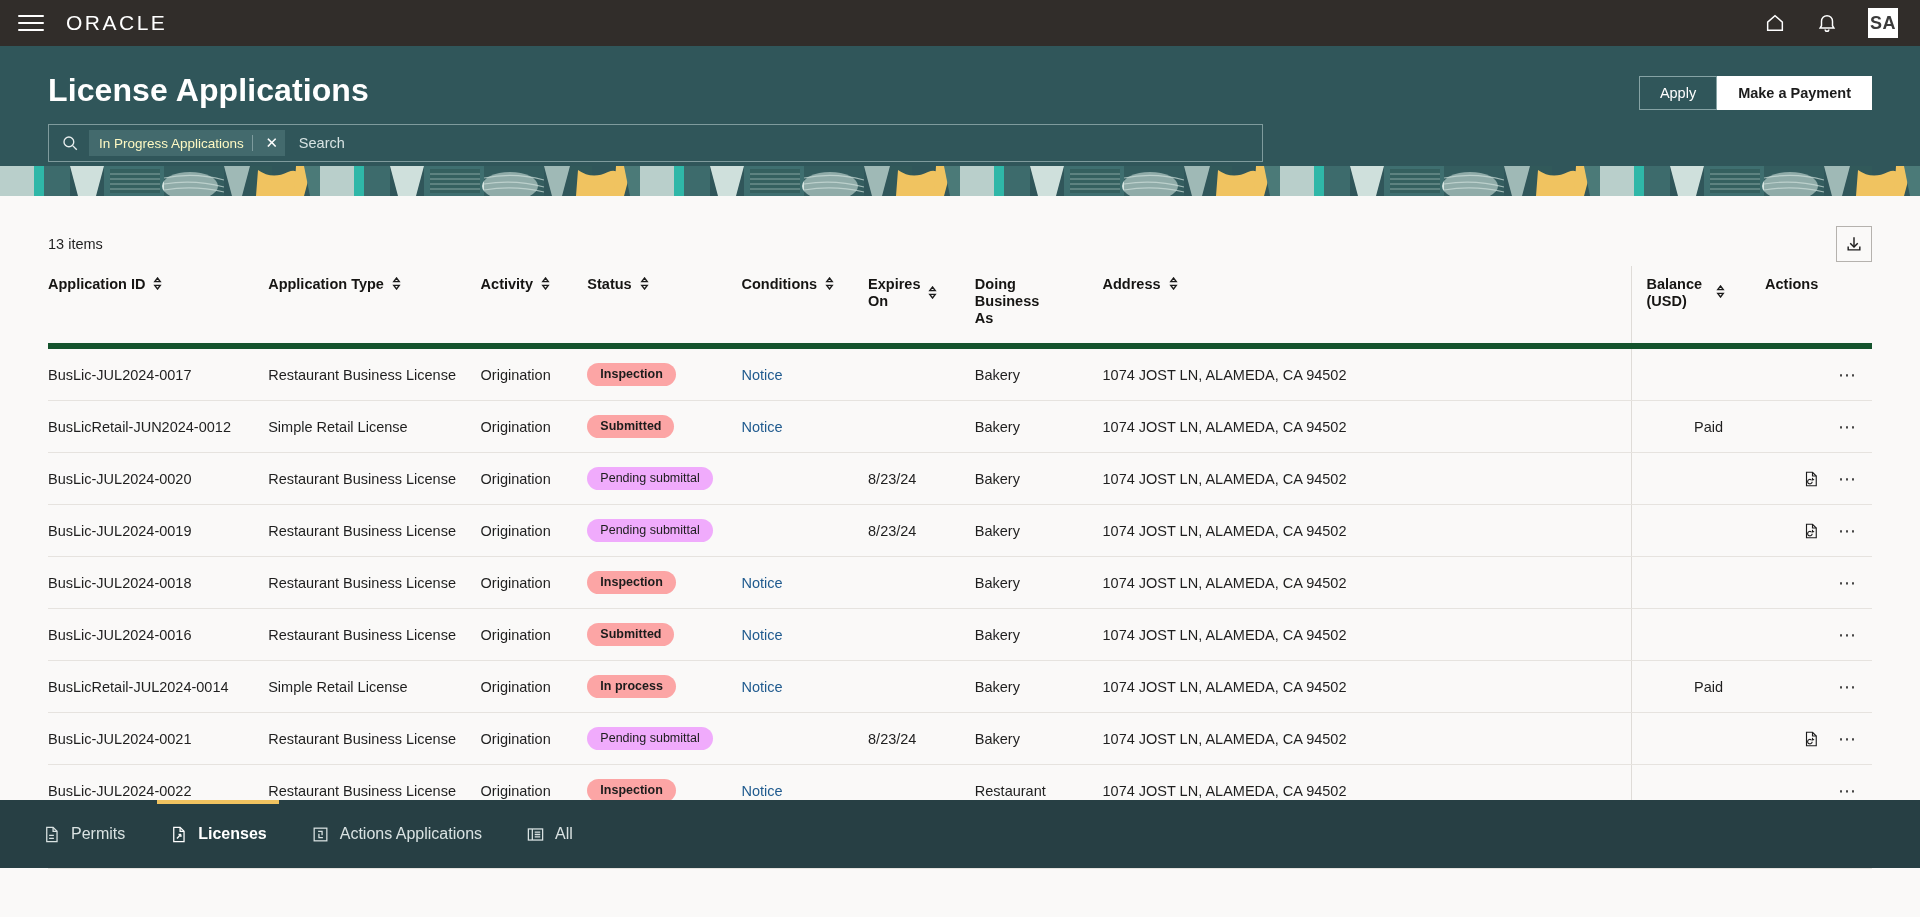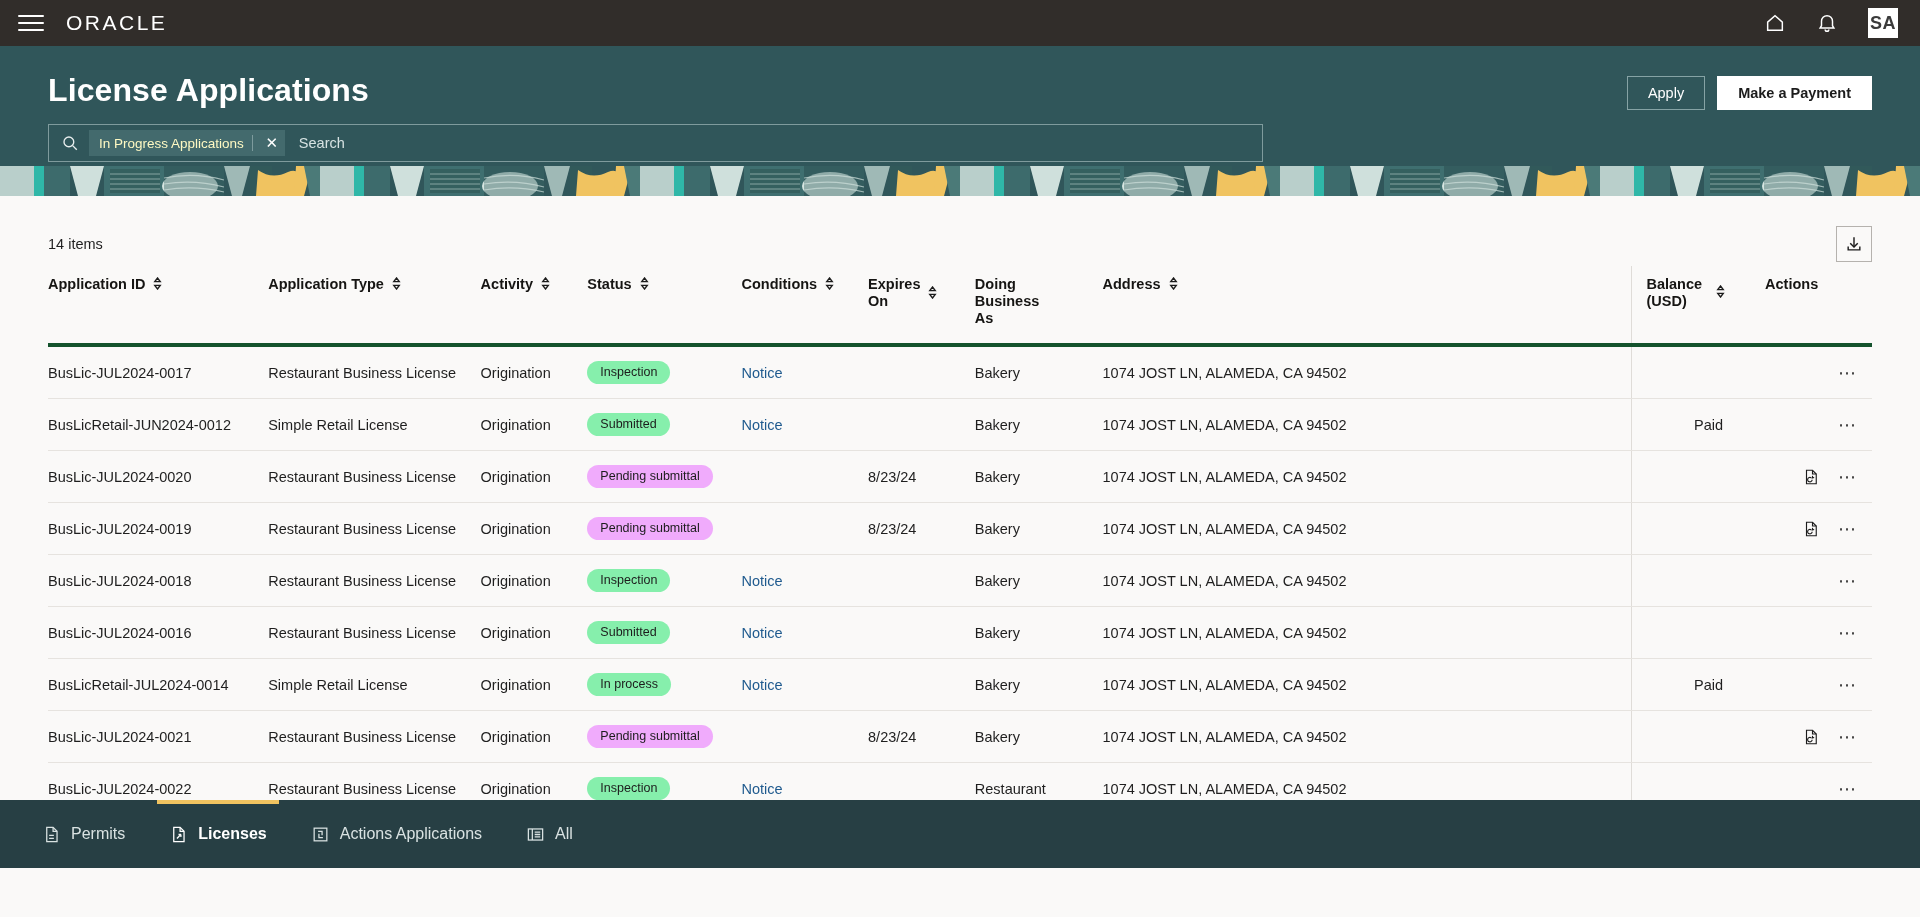--- a/index.html
+++ b/index.html
@@ -54,21 +54,21 @@
     padding: 0 48px;
   }
   #hero-inner { display: flex; align-items: flex-start; padding-top: 24px; }
   #page-title {
     color: #ffffff;
     font-size: 32px;
     font-weight: 700;
     letter-spacing: .1px;
     line-height: 40px;
   }
-  #hero-actions { margin-left: auto; display: flex; gap: 12px; padding-top: 6px; }
+  #hero-actions { margin-left: auto; display: flex; padding-top: 6px; }
   .btn {
     height: 34px; padding: 0 20px;
     font-size: 14.5px; font-weight: 700;
     display: flex; align-items: center; justify-content: center;
     cursor: pointer; border: 1px solid transparent;
   }
   .btn-outline { background: transparent; color: #fff; border-color: #86a3a5; font-weight: 400; }
   .btn-solid { background: #fff; color: #1c1c1c; }
 
   
@@ -123,21 +123,21 @@
   }
   #download-btn svg { stroke: #1c1c1c; fill: none; stroke-width: 1.7; }
 
   
   table { width: 100%; border-collapse: collapse; table-layout: fixed; }
   thead th {
     text-align: left;
     font-size: 14.5px; font-weight: 700; color: #161513;
     padding: 10px 0 16px 0;
     vertical-align: top;
-    border-bottom: 4px solid #14532d;
+    border-bottom: 6px solid #14532d;
   }
   th .th-in { display: flex; align-items: flex-start; gap: 7px; }
   th .th-txt { line-height: 17px; }
   .sort-icon { flex: none; margin-top: 1px; }
   .sort-icon svg { stroke: #1c1c1c; fill: none; stroke-width: 1.5; }
 
   tbody td {
     font-size: 14.5px; color: #1f1f1f;
     padding: 14px 0;
     border-bottom: 1px solid #e6e3df;
@@ -145,21 +145,21 @@
     white-space: nowrap; overflow: hidden; text-overflow: ellipsis;
   }
   .chip {
     display: inline-block;
     padding: 4px 13px;
     border-radius: 12px;
     font-size: 12.5px;
     line-height: 15px;
     color: #1c1c1c;
   }
-  .chip-blue { background: #86efac; }
+  .chip-blue { background: #fca5a5; font-weight: bold; }
   .chip-pink { background: #f0abfc; }
   .link { color: #1f5a8e; cursor: pointer; }
   .cell-balance { text-align: right; padding-right: 30px !important; }
   .col-sep { border-left: 1px solid #dfdcd8; }
   .cell-actions { text-align: right; padding-right: 14px !important; }
   .act-wrap { display: flex; align-items: center; justify-content: flex-end; gap: 18px; }
   .resume-icon { display: inline-flex; cursor: pointer; }
   .resume-icon svg { stroke: #1c1c1c; fill: none; stroke-width: 1.5; }
   .kebab { letter-spacing: 2px; font-size: 18px; color: #3a3a3a; cursor: pointer; line-height: 10px; }
 
@@ -274,21 +274,21 @@
         <use href="#motif" x="960"></use>
         <use href="#motif" x="1280"></use>
         <use href="#motif" x="1600"></use>
       </g>
     </svg>
   </div>
 </div>
 
 <div id="content">
   <div id="content-top">
-    <div id="item-count">14 items</div>
+    <div id="item-count">13 items</div>
     <div id="download-btn">
       <svg width="20" height="20" viewBox="0 0 24 24">
         <path d="M12 4 L12 15"></path>
           <path d="M7.5 11 L12 15.5 L16.5 11"></path>
           <path d="M5 15 L5 19 L19 19 L19 15"></path>
       </svg>
     </div>
   </div>
 
   <table>

